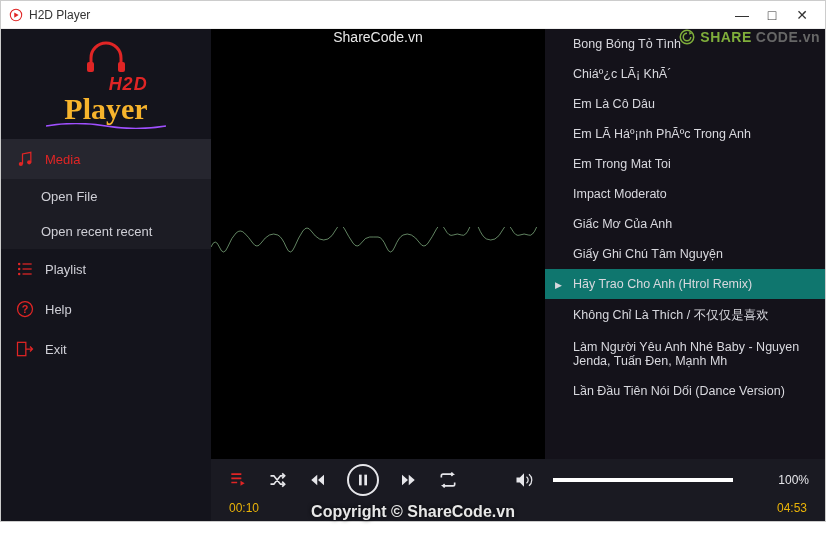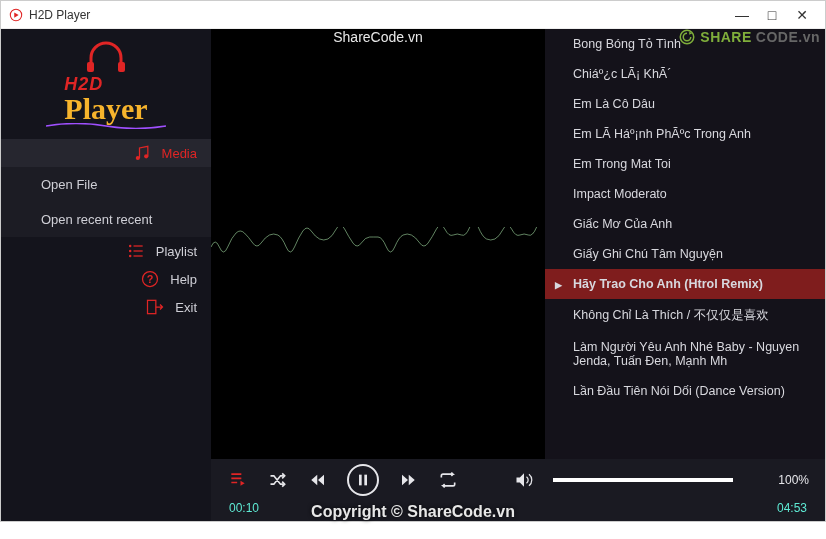--- a/index.html
+++ b/index.html
@@ -7,43 +7,43 @@
   .window { width: 826px; height: 522px; display: flex; flex-direction: column; border: 1px solid #ccc; }
   .titlebar { height: 28px; background: #fff; display: flex; align-items: center; padding: 0 8px; border-bottom: 1px solid #eee; }
   .titlebar .tb-icon { width: 14px; height: 14px; margin-right: 6px; }
   .titlebar .tb-title { font-size: 12px; color: #333; flex: 1; }
   .titlebar .wbtn { width: 30px; text-align: center; font-size: 14px; color: #333; cursor: pointer; }
   .body { flex: 1; display: flex; background: #0a0a0e; min-height: 0; }
   .sidebar { width: 210px; background: #14141c; display: flex; flex-direction: column; }
   .logo { height: 110px; display: flex; flex-direction: column; align-items: center; justify-content: center; }
   .logo-h2d { color: #e02525; font-size: 18px; font-weight: bold; font-style: italic; letter-spacing: 1px; }
   .logo-player { color: #f7b42c; font-size: 30px; font-weight: bold; font-family: cursive; line-height: 0.9; }
-  .nav-item { display: flex; align-items: center; padding: 4px 14px; color: #cfcfd6; font-size: 13px; cursor: pointer; gap: 10px; justify-content: flex-end; }
+  .nav-item { display: flex; align-items: center; padding: 10px 14px; color: #cfcfd6; font-size: 13px; cursor: pointer; gap: 10px; }
   .nav-item.active { background: #26262f; color: #e02525; }
   .nav-icon { width: 20px; height: 20px; flex: none; }
   .sub-item { padding: 10px 14px 10px 40px; color: #cfcfd6; font-size: 13px; cursor: pointer; }
   .sub-group { background: #1c1c24; }
   .main { flex: 1; display: flex; flex-direction: column; min-width: 0; }
   .content { flex: 1; display: flex; min-height: 0; }
   .viz { flex: 1; background: #000; position: relative; display: flex; justify-content: center; }
   .wave { position: absolute; top: 46%; left: 0; right: 0; }
   .viz-text { color: #e8e8e8; font-size: 14px; z-index: 2; }
   .playlist { width: 280px; background: #14121a; overflow: hidden; display: flex; flex-direction: column; }
   .pl-item { padding: 8px 14px 8px 28px; color: #d8d8de; font-size: 12.5px; cursor: pointer; position: relative; }
-  .pl-item.playing { background: #7f1d1d; font-weight: bold; }
+  .pl-item.playing { background: #0f766e; }
   .pl-item.playing::before { content: "▶"; position: absolute; left: 10px; font-size: 9px; top: 11px; }
   .controls { height: 62px; background: #1a1a22; display: flex; flex-direction: column; }
   .ctrl-row { flex: 1; display: flex; align-items: center; padding: 0 16px; gap: 18px; }
   .ctrl-btn { width: 22px; height: 22px; cursor: pointer; color: #e6e6ea; display: flex; align-items: center; justify-content: center; flex: none; }
   .ctrl-btn.red { color: #e02525; }
   .play-btn { width: 32px; height: 32px; border: 2px solid #e6e6ea; border-radius: 50%; }
   .vol-slider { flex: 0 0 180px; height: 4px; background: #fff; position: relative; cursor: pointer; }
   .vol-pct { color: #e6e6ea; font-size: 12px; margin-left: auto; }
   .time-row { display: flex; justify-content: space-between; padding: 0 18px 6px 18px; }
-  .time { color: #5eead4; font-size: 12px; }
+  .time { color: #eab308; font-size: 12px; }
   .watermark { position: absolute; top: 28px; right: 6px; display: flex; align-items: center; gap: 4px; z-index: 50; pointer-events: none; }
   .wm-icon { width: 18px; height: 18px; }
   .wm-a { color: #7fae3b; font-weight: bold; font-size: 14px; letter-spacing: 0.5px; }
   .wm-b { color: #666; font-weight: bold; font-size: 14px; letter-spacing: 0.5px; }
   .copyright { position: absolute; bottom: 18px; left: 50%; transform: translateX(-50%); color: #e8e8e8; font-size: 16px; font-weight: 600; pointer-events: none; text-shadow: 0 0 4px rgba(0,0,0,0.8); z-index: 100; }
 </style>
 </head>
 <body>
 
 <div class="window">
@@ -61,21 +61,21 @@
 
   <div class="body">
 
     <div class="sidebar">
       <div class="logo">
         <svg width="50" height="34" viewBox="0 0 50 34">
           <path d="M10 28 V18 a15 15 0 0 1 30 0 V28" stroke="#e02525" stroke-width="3" fill="none"></path>
           <rect x="6" y="22" width="7" height="10" rx="2" fill="#e02525"></rect>
           <rect x="37" y="22" width="7" height="10" rx="2" fill="#e02525"></rect>
         </svg>
-        <div style="text-align:left">
+        <div style="text-align:right">
           <span class="logo-h2d">H2D</span><br>
           <span class="logo-player">Player</span>
         </div>
         <svg width="120" height="6" viewBox="0 0 120 6">
             <path d="M0 3 Q30 -2 60 3 T120 3" stroke="#a050ff" stroke-width="1.5" fill="none"></path>
           </svg>
       </div>
 
       <div class="nav-item active">
         <svg class="nav-icon" viewBox="0 0 24 24">

